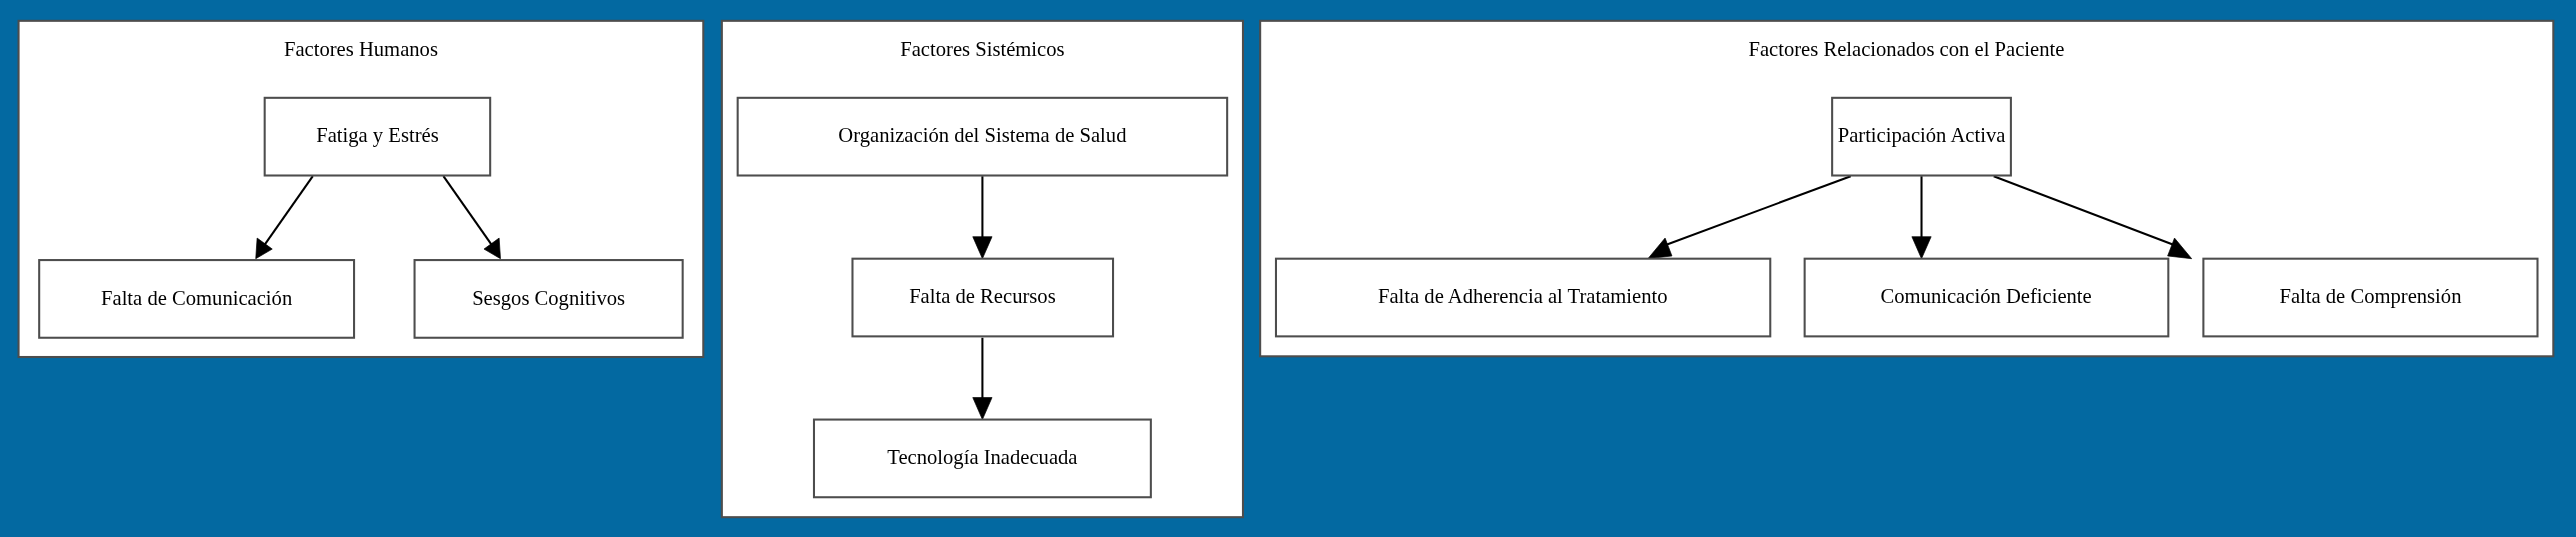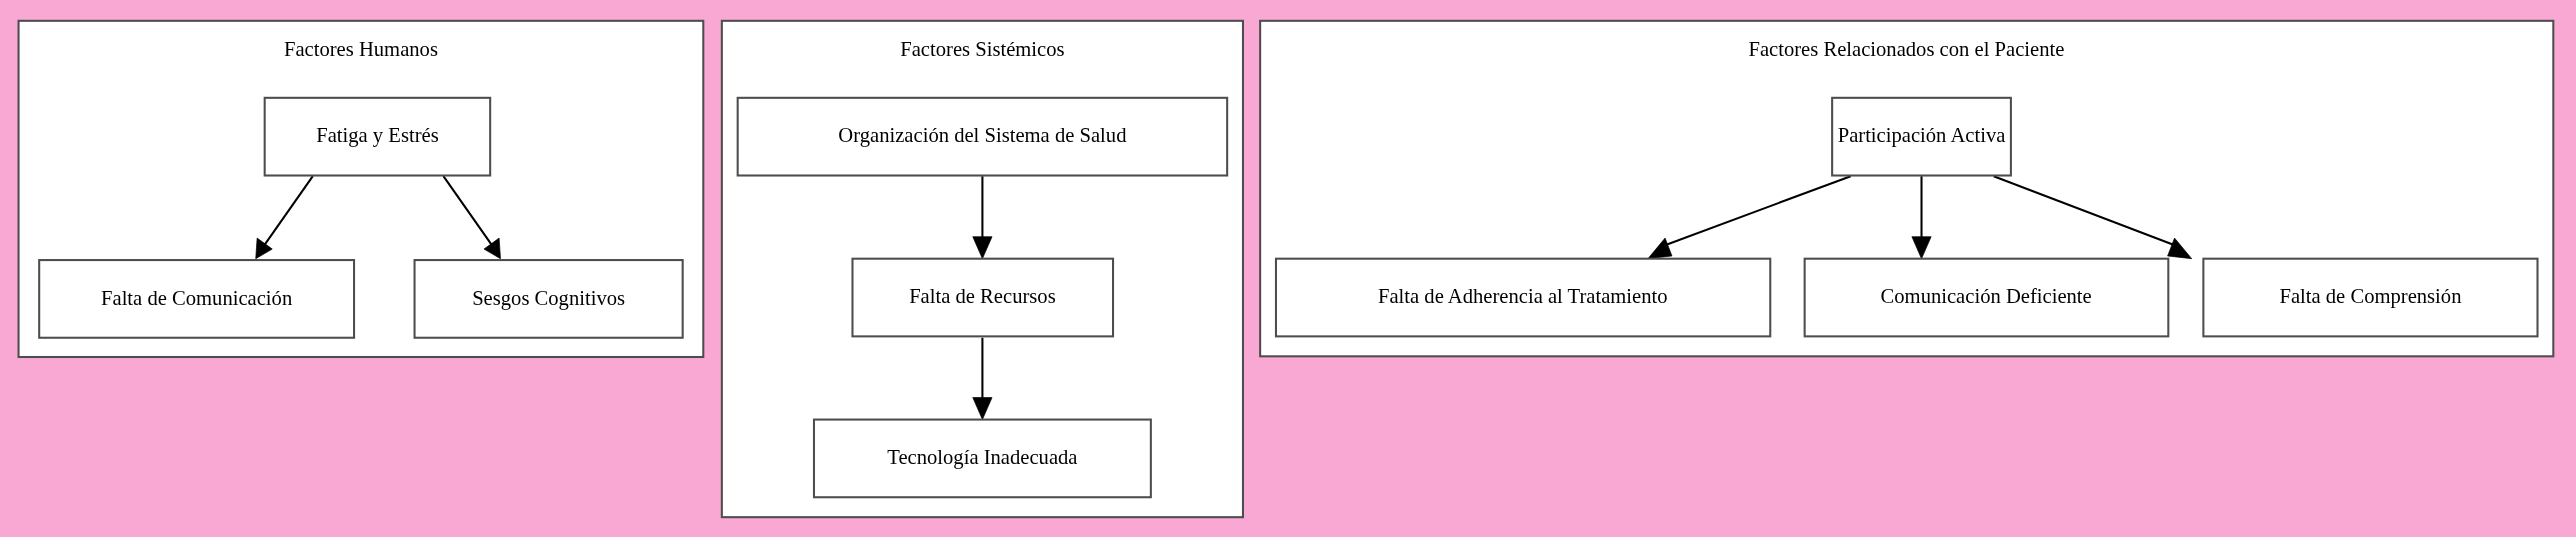--- a/index.html
+++ b/index.html
@@ -4,21 +4,21 @@
 <style>
   html, body {
     margin: 0;
     padding: 0;
     background: #ffffff;
   }
   #diagram-root {
     position: relative;
     width: 2576px;
     height: 538px;
-    background: #f9a8d4;
+    background: #0369a1;
     font-family: "Liberation Serif", "DejaVu Serif", serif;
     overflow: hidden;
   }
   svg.canvas {
     position: absolute;
     top: 0; left: 0;
     width: 2576px;
     height: 538px;
     display: block;
   }

